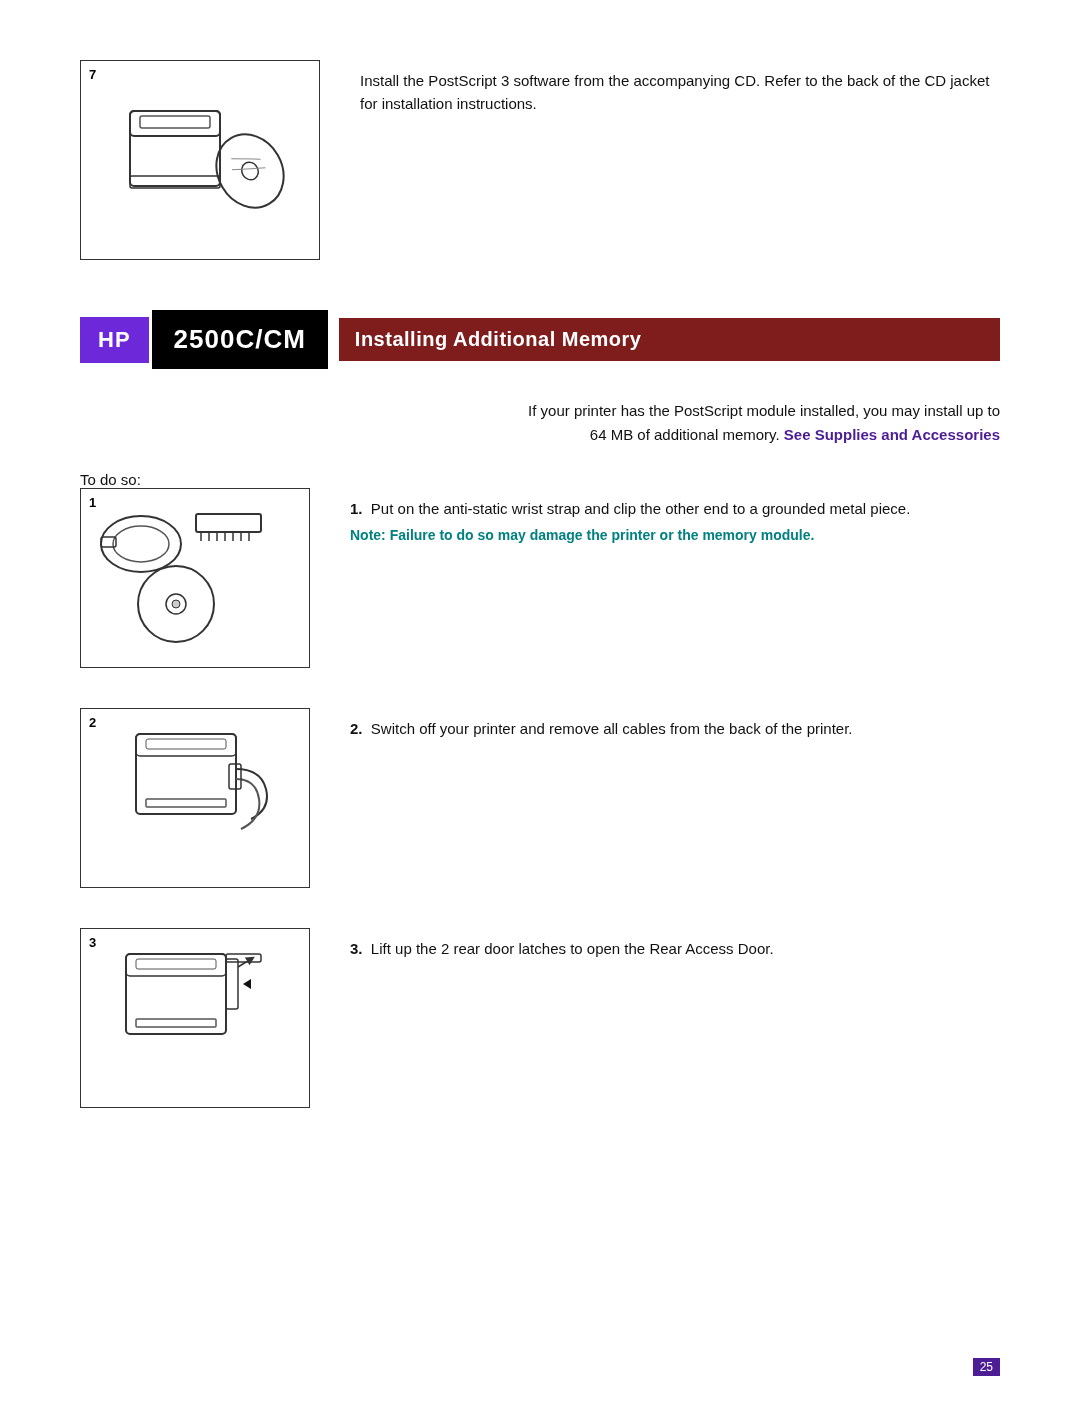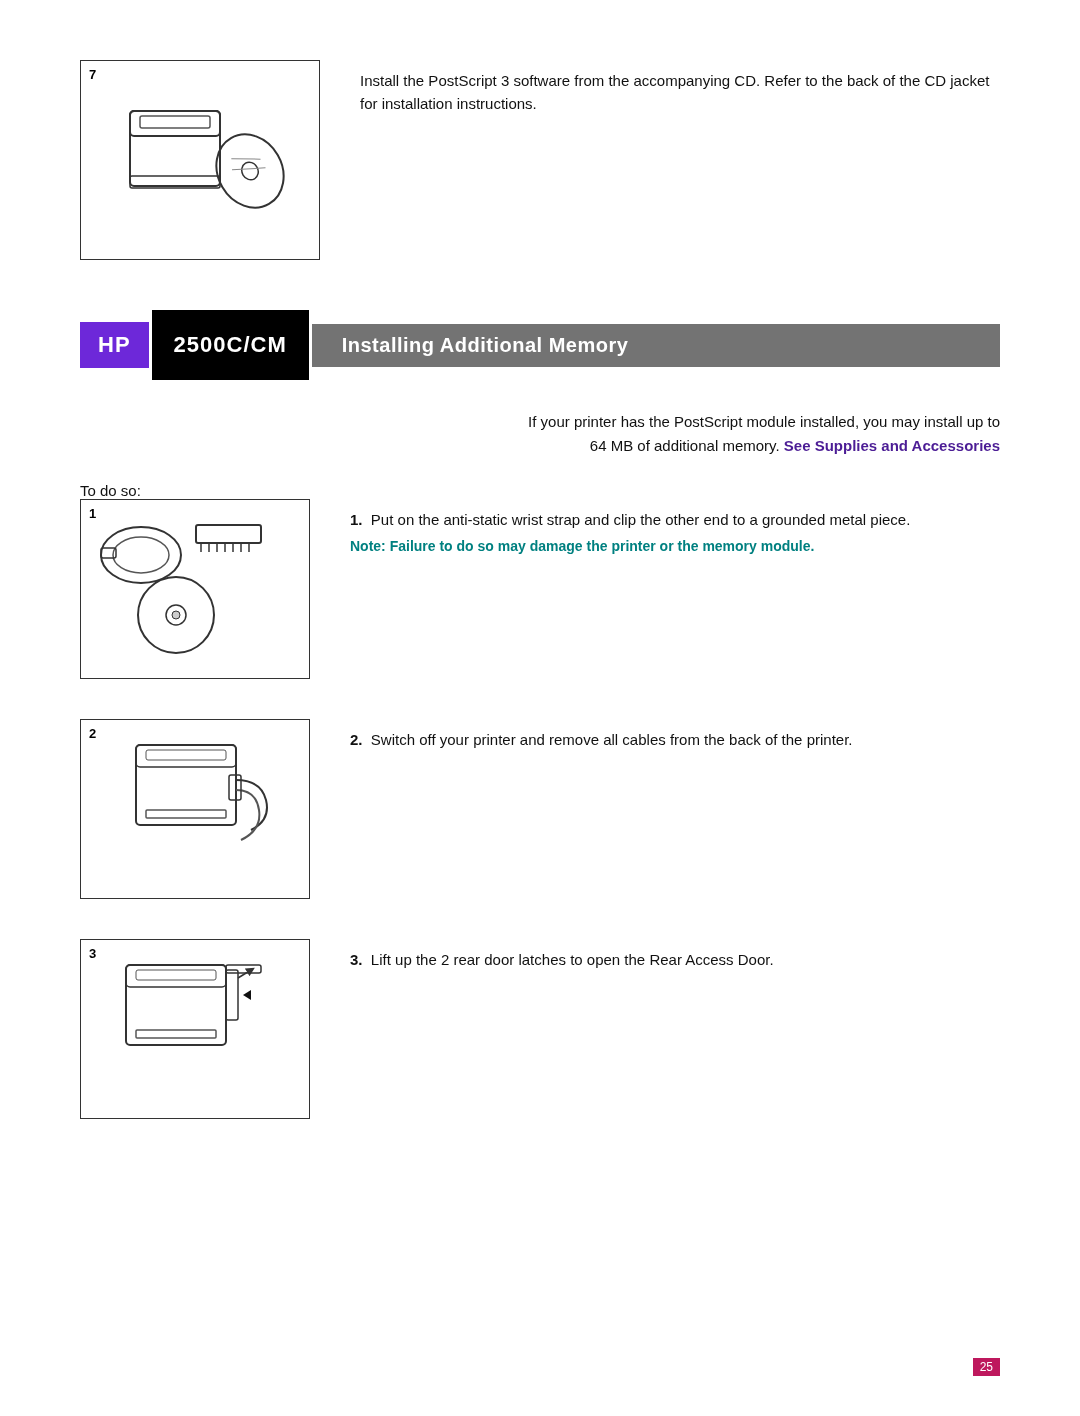--- a/index.html
+++ b/index.html
@@ -67,33 +67,33 @@
       font-size: 22px;
       padding: 10px 18px;
       letter-spacing: 1px;
       font-family: Arial, sans-serif;
     }
 
     .banner-model {
       background: #000;
       color: #fff;
       font-weight: bold;
-      font-size: 22px;
-      padding: 22px 22px;
+      font-size: 26px;
+      padding: 14px 22px;
       margin-left: 3px;
       letter-spacing: 1px;
     }
 
     .banner-title {
-      background: #737373;
+      background: #7f1d1d;
       color: #fff;
       font-weight: bold;
       font-size: 20px;
-      padding: 10px 30px;
-      margin-left: 3px;
+      padding: 10px 16px;
+      margin-left: 11px;
       flex: 1;
       letter-spacing: 0.5px;
     }
 
     .intro-text {
       font-size: 15px;
       line-height: 1.6;
       color: #111;
       margin-bottom: 6px;
     }
@@ -144,21 +144,21 @@
       left: 8px;
       font-size: 13px;
       font-weight: bold;
     }
 
     
     .page-num {
       position: absolute;
       bottom: 40px;
       right: 80px;
-      background: #be185d;
+      background: #4c1d95;
       color: #fff;
       font-size: 12px;
       padding: 2px 7px;
     }
   </style>
 </head>
 <body>
 
 <div class="top-section">
   <div class="image-box">

